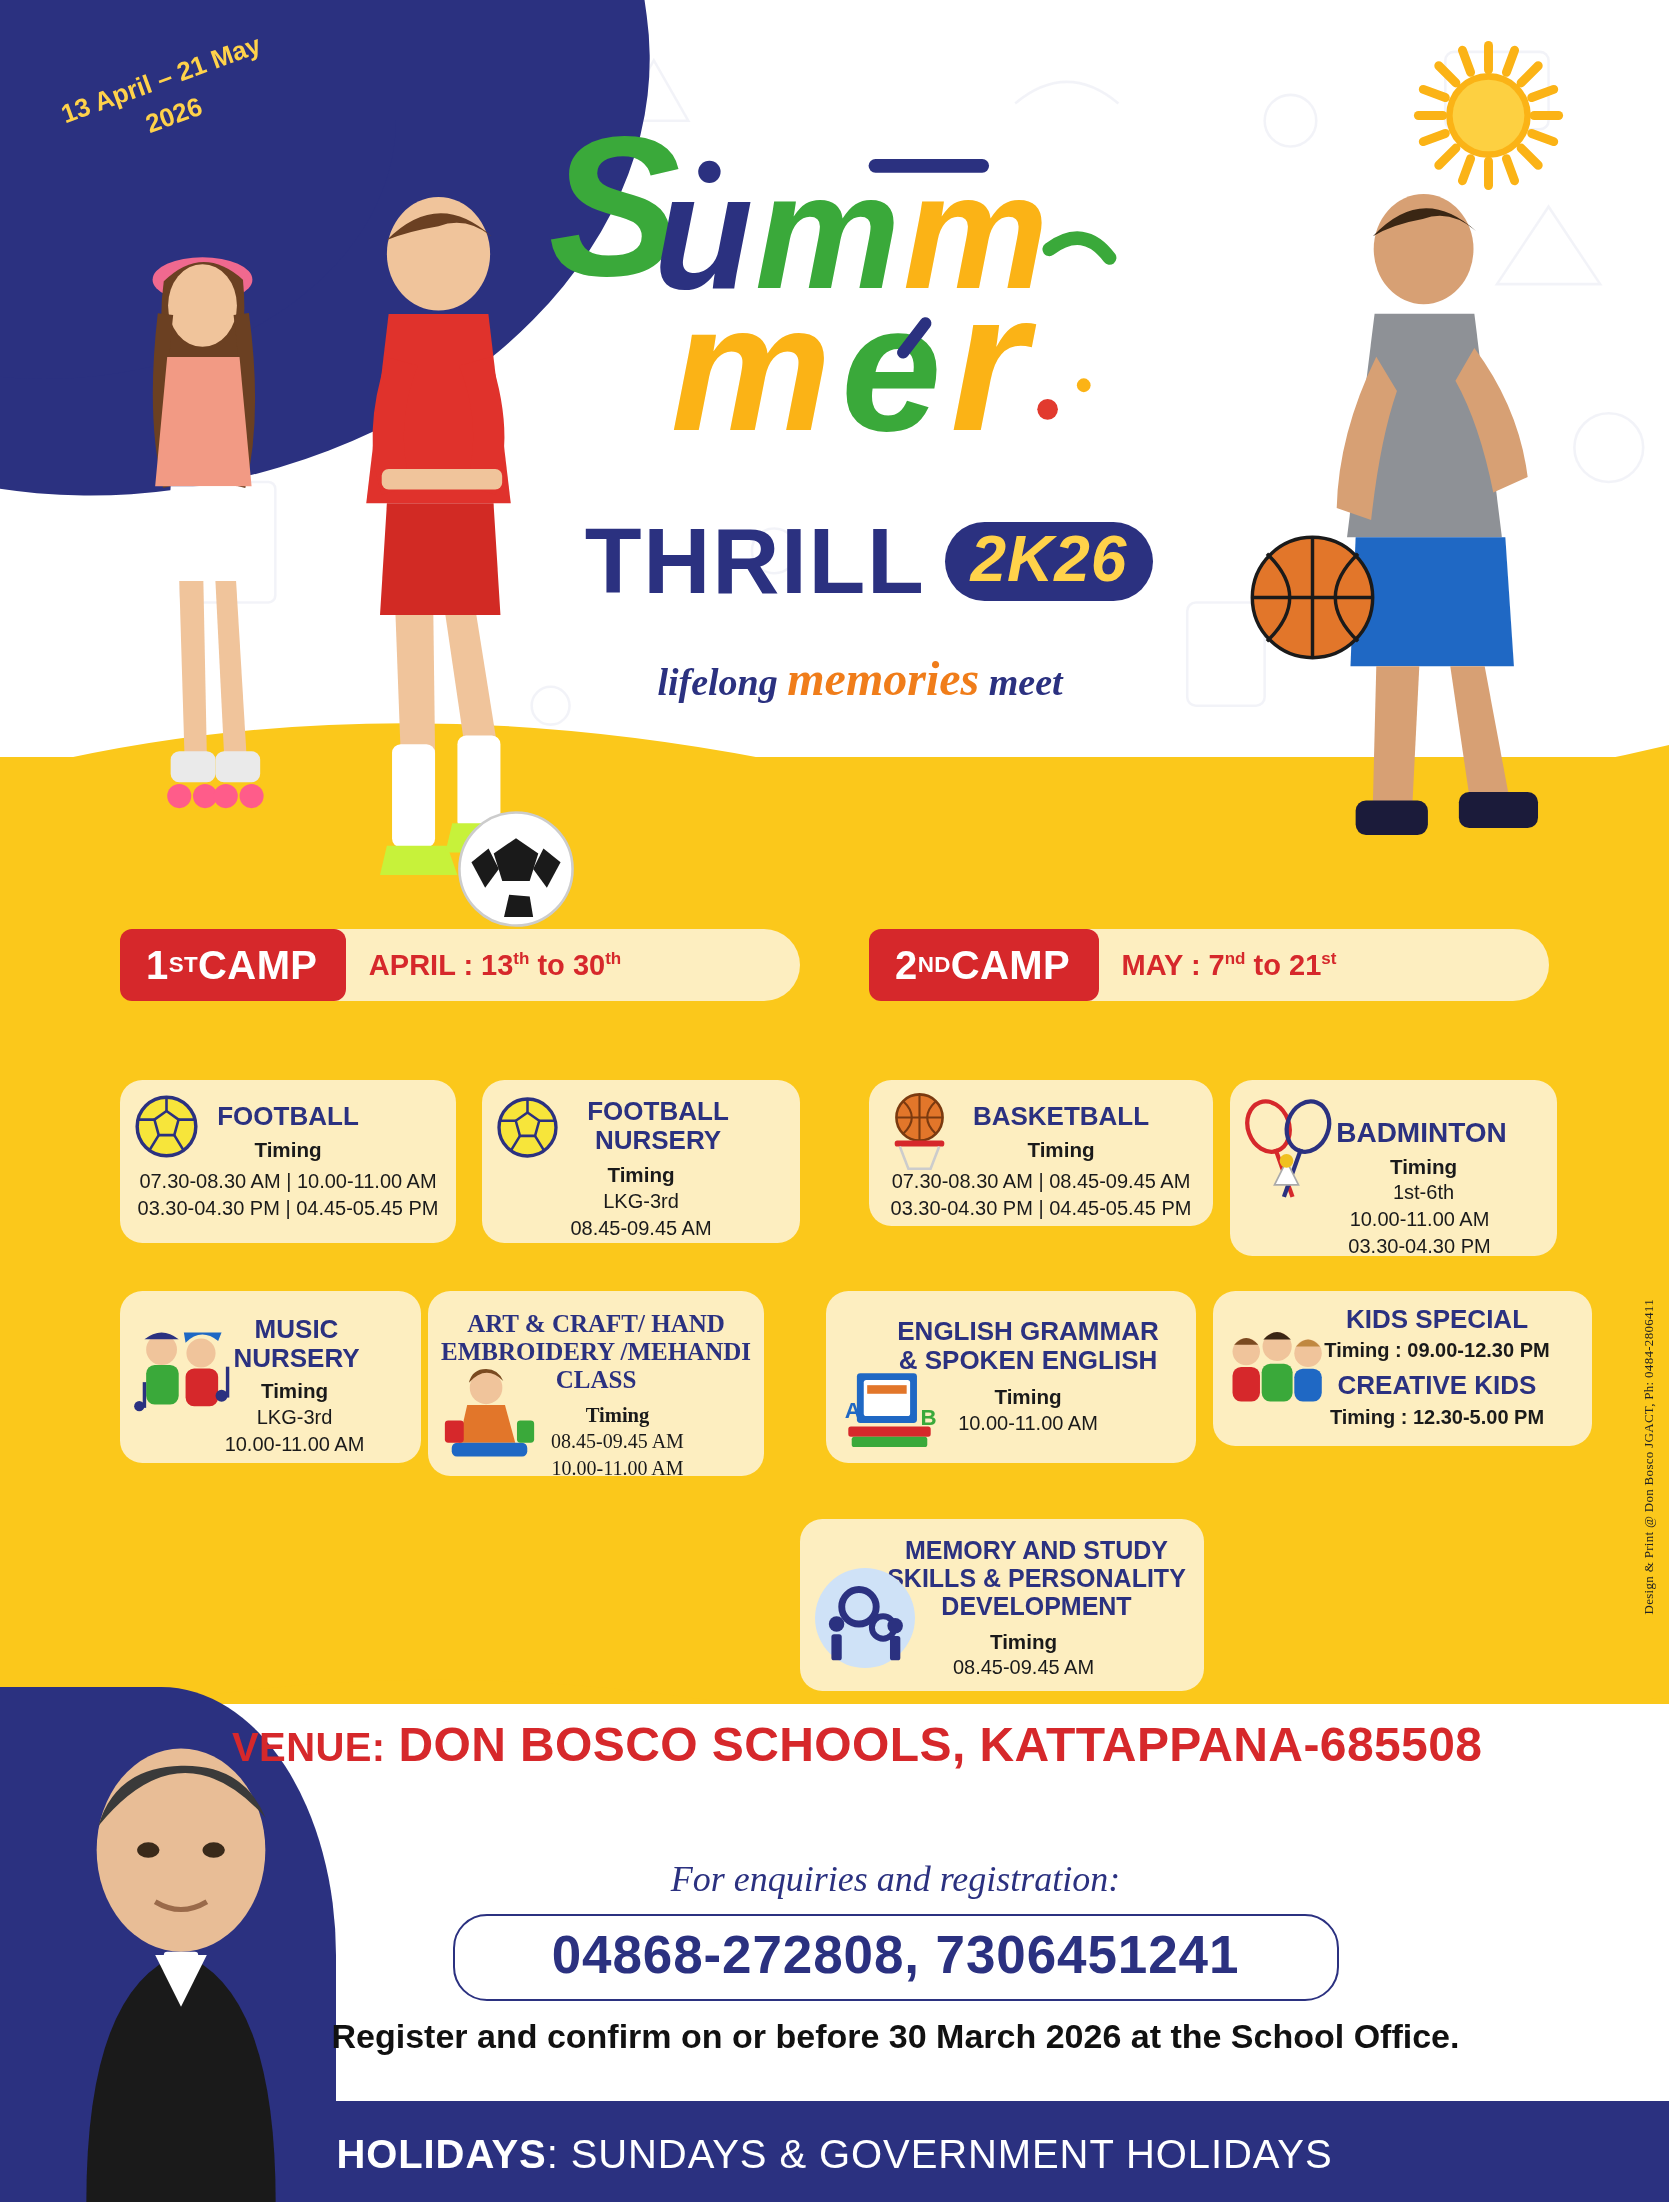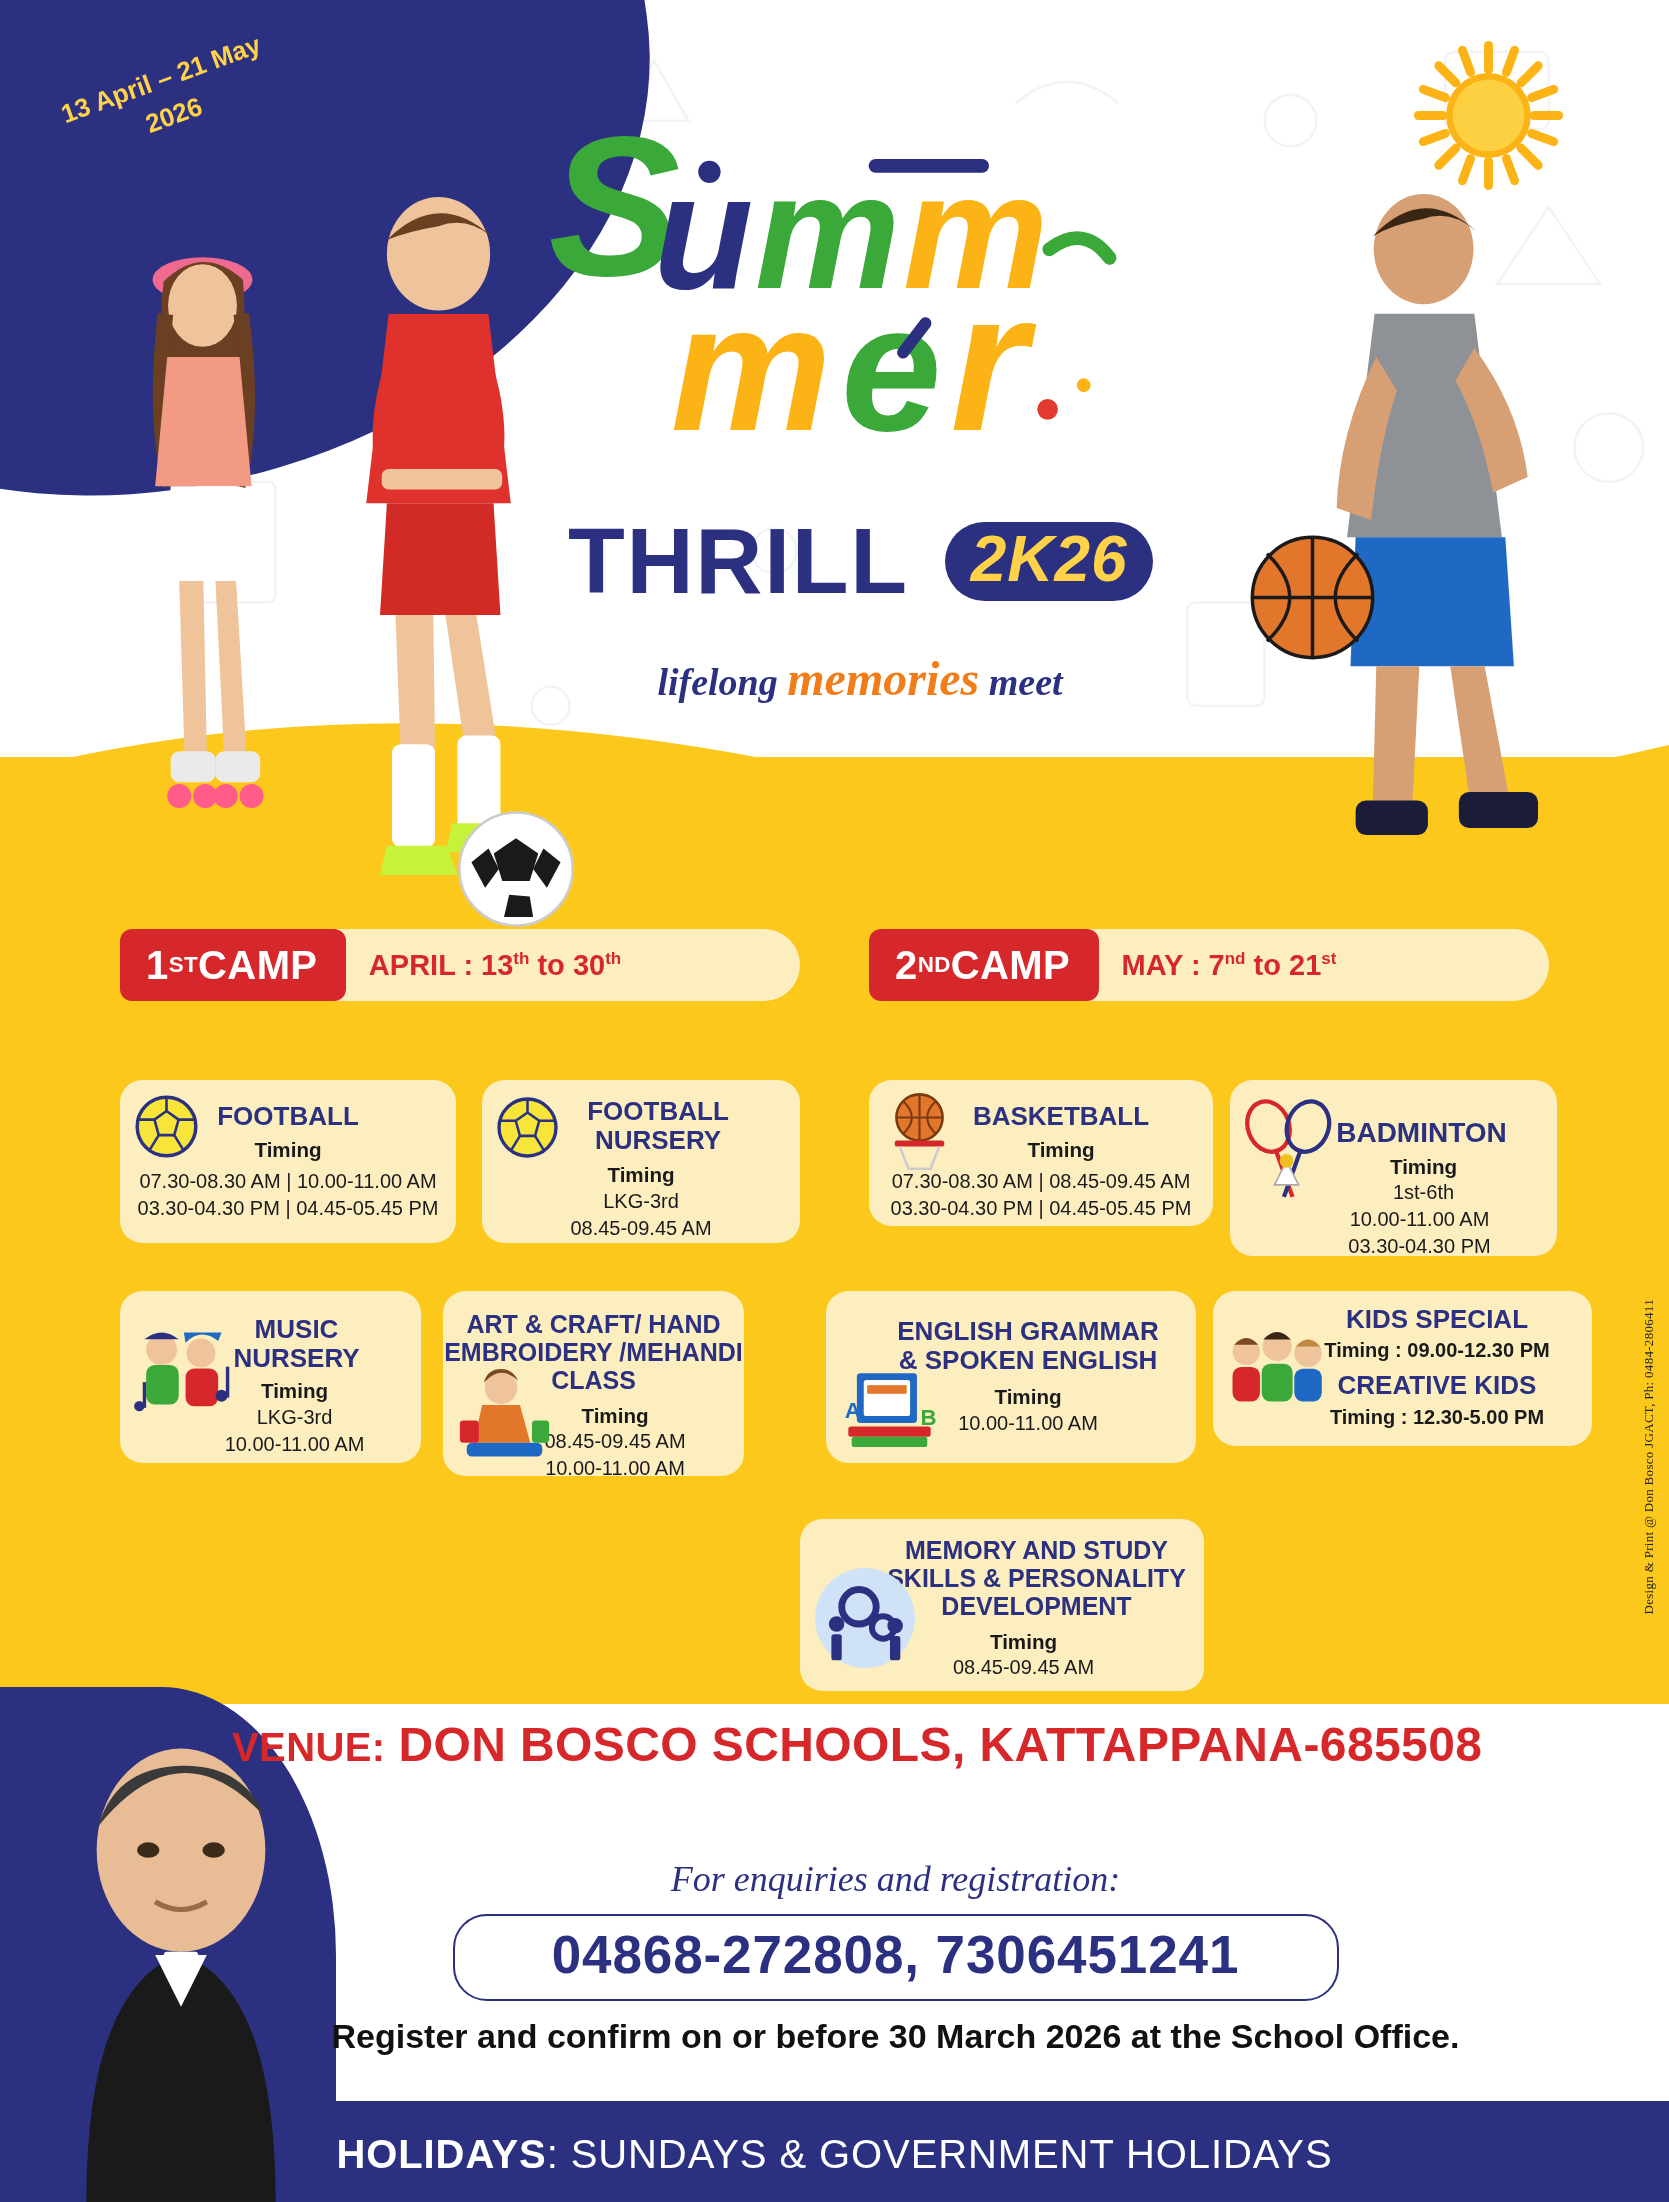--- a/index.html
+++ b/index.html
@@ -88,21 +88,22 @@
   }
   .summer-word svg { display: block; }
 
   .thrill-row {
     position: absolute;
     top: 508px;
     left: 568px;
     width: 602px;
     display: flex;
     align-items: center;
-    gap: 36px;
+    justify-content: center;
+    gap: 19px;
     z-index: 22;
   }
   .thrill-text {
     font-size: 93px;
     font-weight: 700;
     color: #2b3180;
     letter-spacing: 1.7px;
     font-family: "Liberation Sans", sans-serif;
   }
   .thrill-badge {
@@ -611,21 +612,21 @@
           <rect x="18" y="76" width="4" height="30"></rect>
       </g>
     </svg>
     <div class="card-title" style="font-size:26px; margin-top:24px; white-space:pre-line; padding-left:52px;">MUSIC
 NURSERY</div>
     <div class="card-sub" style="font-size:20.6px; margin-top:5.2px; padding-left:48px;">Timing</div>
     <div class="card-time" style="font-size:20px; padding-left:48px;">LKG-3rd</div>
     <div class="card-time" style="font-size:20px; padding-left:48px;">10.00-11.00 AM</div>
   </div>
 
-  <div class="card" style="top:1291px; left:443px; width:301px; height:185px;">
+  <div class="card" style="top:1291px; left:428px; width:336px; height:185px;font-family:Liberation Serif, serif;">
     <svg class="card-icon" style="top:69px; left:10.3px; width:103px; height:108px;" viewBox="0 0 120 125">
       <circle cx="56" cy="32" r="19" fill="#f0c49b"></circle>
       <path d="M36 26 q20 -22 40 -2 q-6 -14 -20 -14 q-16 0 -20 16z" fill="#7a4a20"></path>
       <path d="M34 52 h44 l12 44 h-66z" fill="#e2762a"></path>
       <rect x="16" y="96" width="88" height="16" rx="6" fill="#1f68c4"></rect>
       <rect x="8" y="70" width="22" height="26" rx="4" fill="#d6282b"></rect>
       <rect x="92" y="70" width="20" height="26" rx="4" fill="#3aa93a"></rect>
     </svg>
     <div class="card-title" style="font-size:25px; margin-top:19px; white-space:pre-line;">ART &amp; CRAFT/ HAND
 EMBROIDERY /MEHANDI

